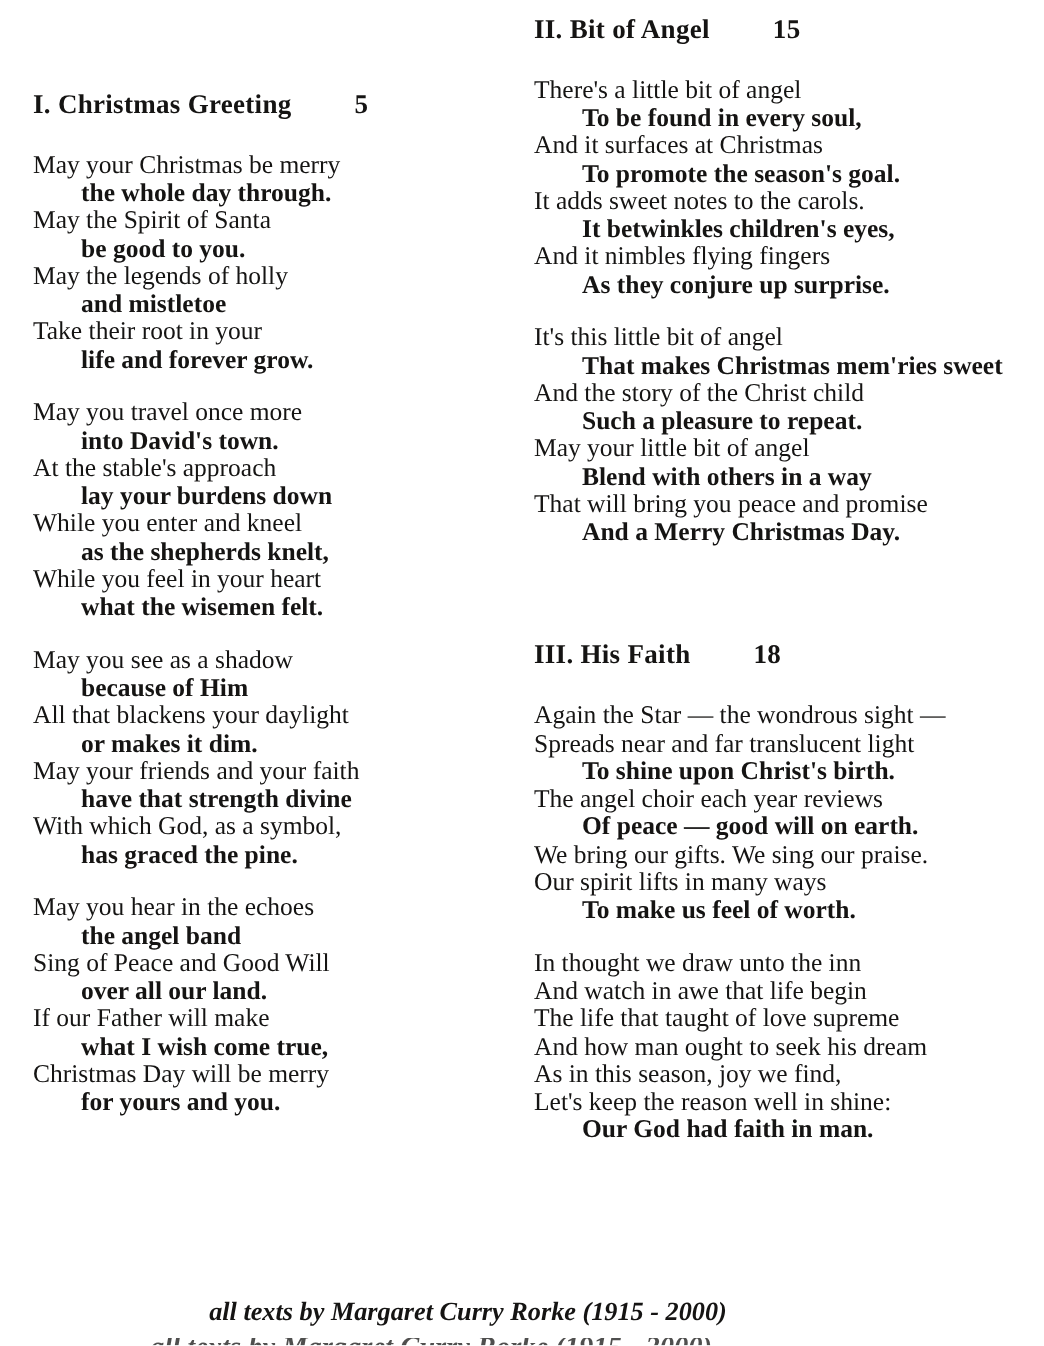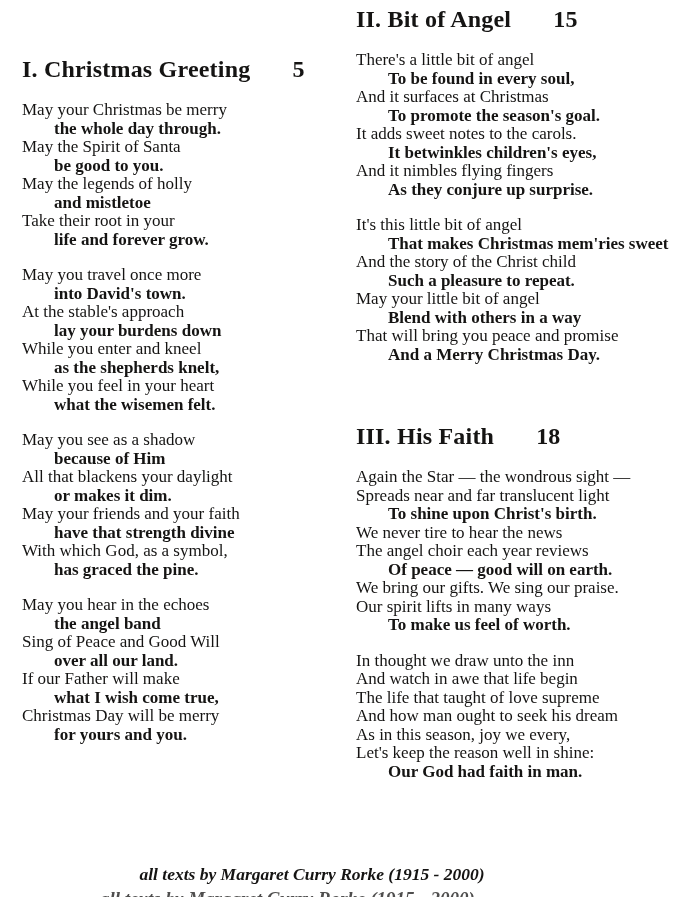--- a/index.html
+++ b/index.html
@@ -11,21 +11,21 @@
     background: #ffffff;
     overflow: hidden;
     font-family: "Liberation Serif", "DejaVu Serif", serif;
     color: #151413;
   }
   .col { position: absolute; }
   .col-left  { left: 22px;  top: 58px; width: 330px; }
   .col-right { left: 356px; top: 8px;  width: 336px; }
   .poem + .poem { margin-top: 61px; }
   .poem-title {
-    font-size: 24px;
+    font-size: 18px;
     line-height: 22px;
     font-weight: bold;
     margin-bottom: 21px;
     white-space: nowrap;
     letter-spacing: 0.2px;
   }
   .poem-title .pnum { margin-left: 42px; }
   .stanza { margin-bottom: 17px; }
   .stanza:last-child { margin-bottom: 0; }
   .line {
@@ -145,33 +145,32 @@
         </div>
     </section>
 
     <section class="poem">
       <h2 class="poem-title"><span>III. His Faith</span><span class="pnum">18</span></h2>
       <div class="stanzas">
           <div class="stanza">
             <div class="line">Again the Star — the wondrous sight —</div>
             <div class="line">Spreads near and far translucent light</div>
             <div class="line indent">To shine upon Christ's birth.</div>
-            <div class="line">We never tire to hear the news</div>
             <div class="line">The angel choir each year reviews</div>
             <div class="line indent">Of peace — good will on earth.</div>
             <div class="line">We bring our gifts. We sing our praise.</div>
             <div class="line">Our spirit lifts in many ways</div>
             <div class="line indent">To make us feel of worth.</div>
           </div>
           <div class="stanza">
             <div class="line">In thought we draw unto the inn</div>
             <div class="line">And watch in awe that life begin</div>
             <div class="line">The life that taught of love supreme</div>
             <div class="line">And how man ought to seek his dream</div>
-            <div class="line">As in this season, joy we every,</div>
+            <div class="line">As in this season, joy we find,</div>
             <div class="line">Let's keep the reason well in shine:</div>
             <div class="line indent">Our God had faith in man.</div>
           </div>
         </div>
     </section>
   </div>
 
   <div class="credit">all texts by Margaret Curry Rorke (1915 - 2000)</div>
 
   <div class="scan-artifact">

